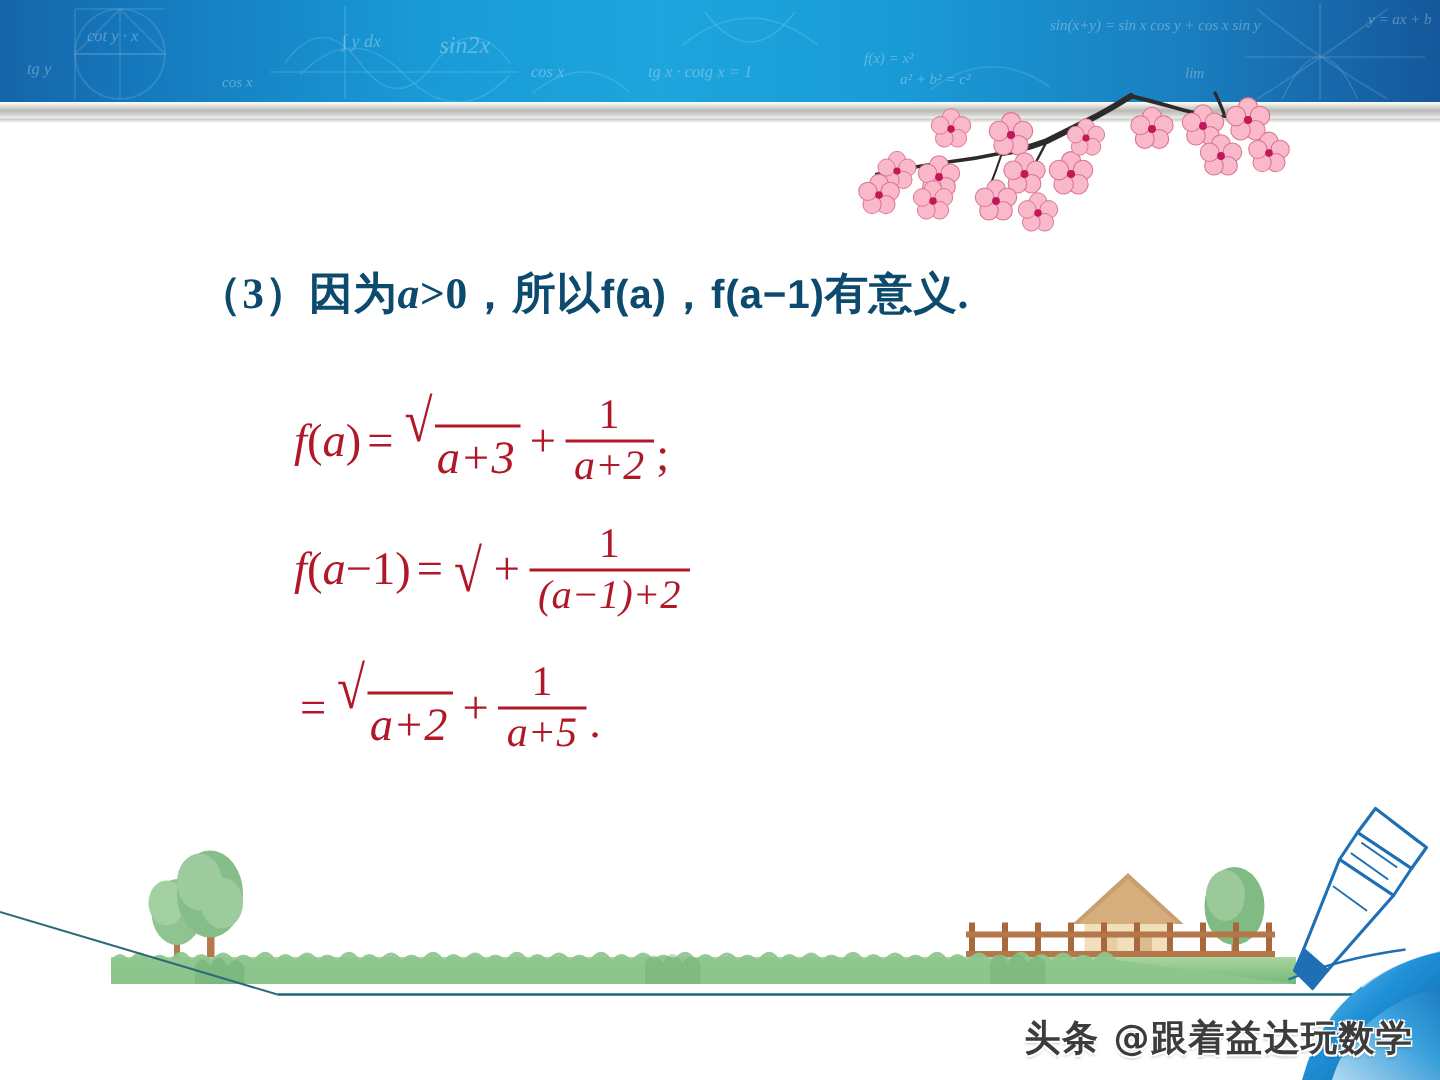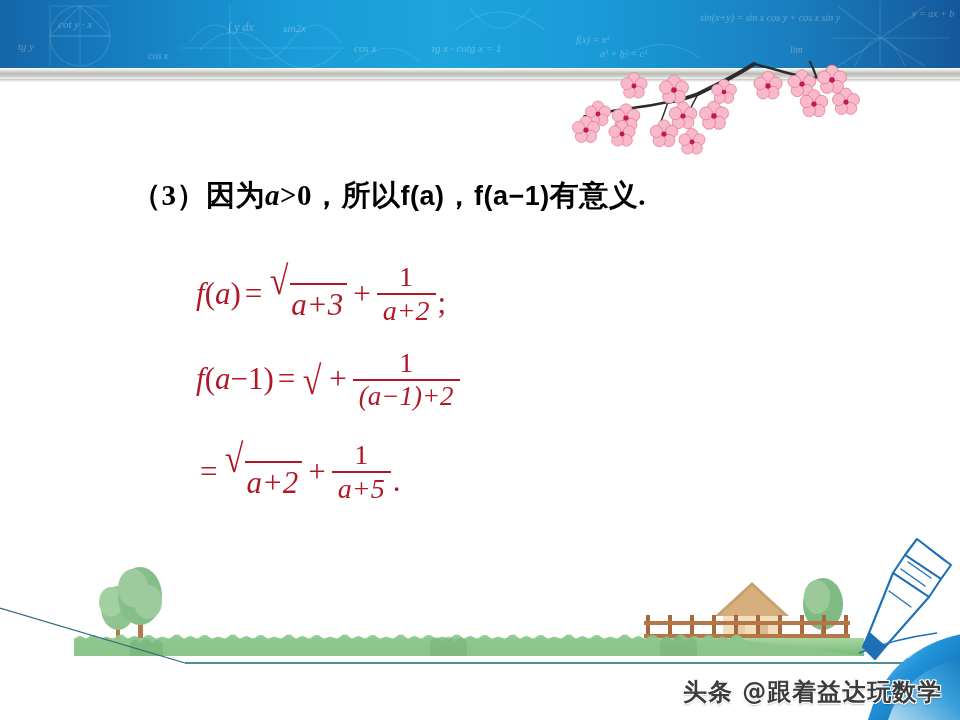--- a/index.html
+++ b/index.html
@@ -69,21 +69,21 @@
     width: 330px; height: 110px;
   }
 
   
   .statement-line {
     position: absolute;
     left: 132px; top: 176px;
     font-family: "Liberation Serif", serif;
     font-weight: bold;
     font-size: 29px;
-    color: #000000;
+    color: #0c4a6e;
     letter-spacing: 0.5px;
     white-space: nowrap;
   }
   .statement-line .ital {
     font-style: italic;
   }
   .statement-line .fn {
     font-family: "Liberation Sans", sans-serif;
     font-weight: bold;
     font-size: 27px;
@@ -210,21 +210,21 @@
         <path d="M838 66 Q880 40 925 6"></path>
 
         <path d="M620 60 Q660 30 700 58"></path>
         <path d="M355 62 Q390 34 420 62"></path>
       </g>
     </svg>
     <span class="math-text" style="left:58px; top:18px; font-size:11px;">cot y · x</span>
     <span class="math-text" style="left:18px; top:40px; font-size:11px;">tg y</span>
     <span class="math-text" style="left:148px; top:50px; font-size:10px;">cos x</span>
     <span class="math-text" style="left:228px; top:20px; font-size:12px;">∫ y dx</span>
-    <span class="math-text" style="left:283px; top:22px; font-size:11px;">sin2x</span>
+    <span class="math-text" style="left:293px; top:22px; font-size:16px;">sin2x</span>
     <span class="math-text" style="left:354px; top:42px; font-size:11px;">cos x</span>
     <span class="math-text" style="left:432px; top:28px; font-size:11px;margin-top:14px;">tg x · cotg x = 1</span>
     <span class="math-text" style="left:700px; top:12px; font-size:10px;">sin(x+y) = sin x cos y + cos x sin y</span>
     <span class="math-text" style="left:790px; top:44px; font-size:10px;">lim</span>
     <span class="math-text" style="left:528px; top:34px; font-size:10px;margin-left:48px;">f(x) = x²</span>
     <span class="math-text" style="left:600px; top:48px; font-size:10px;">a² + b² = c²</span>
     <span class="math-text" style="left:912px; top:8px; font-size:10px;">y = ax + b</span>
   </div>
 
   <div class="silver-strip"></div>

